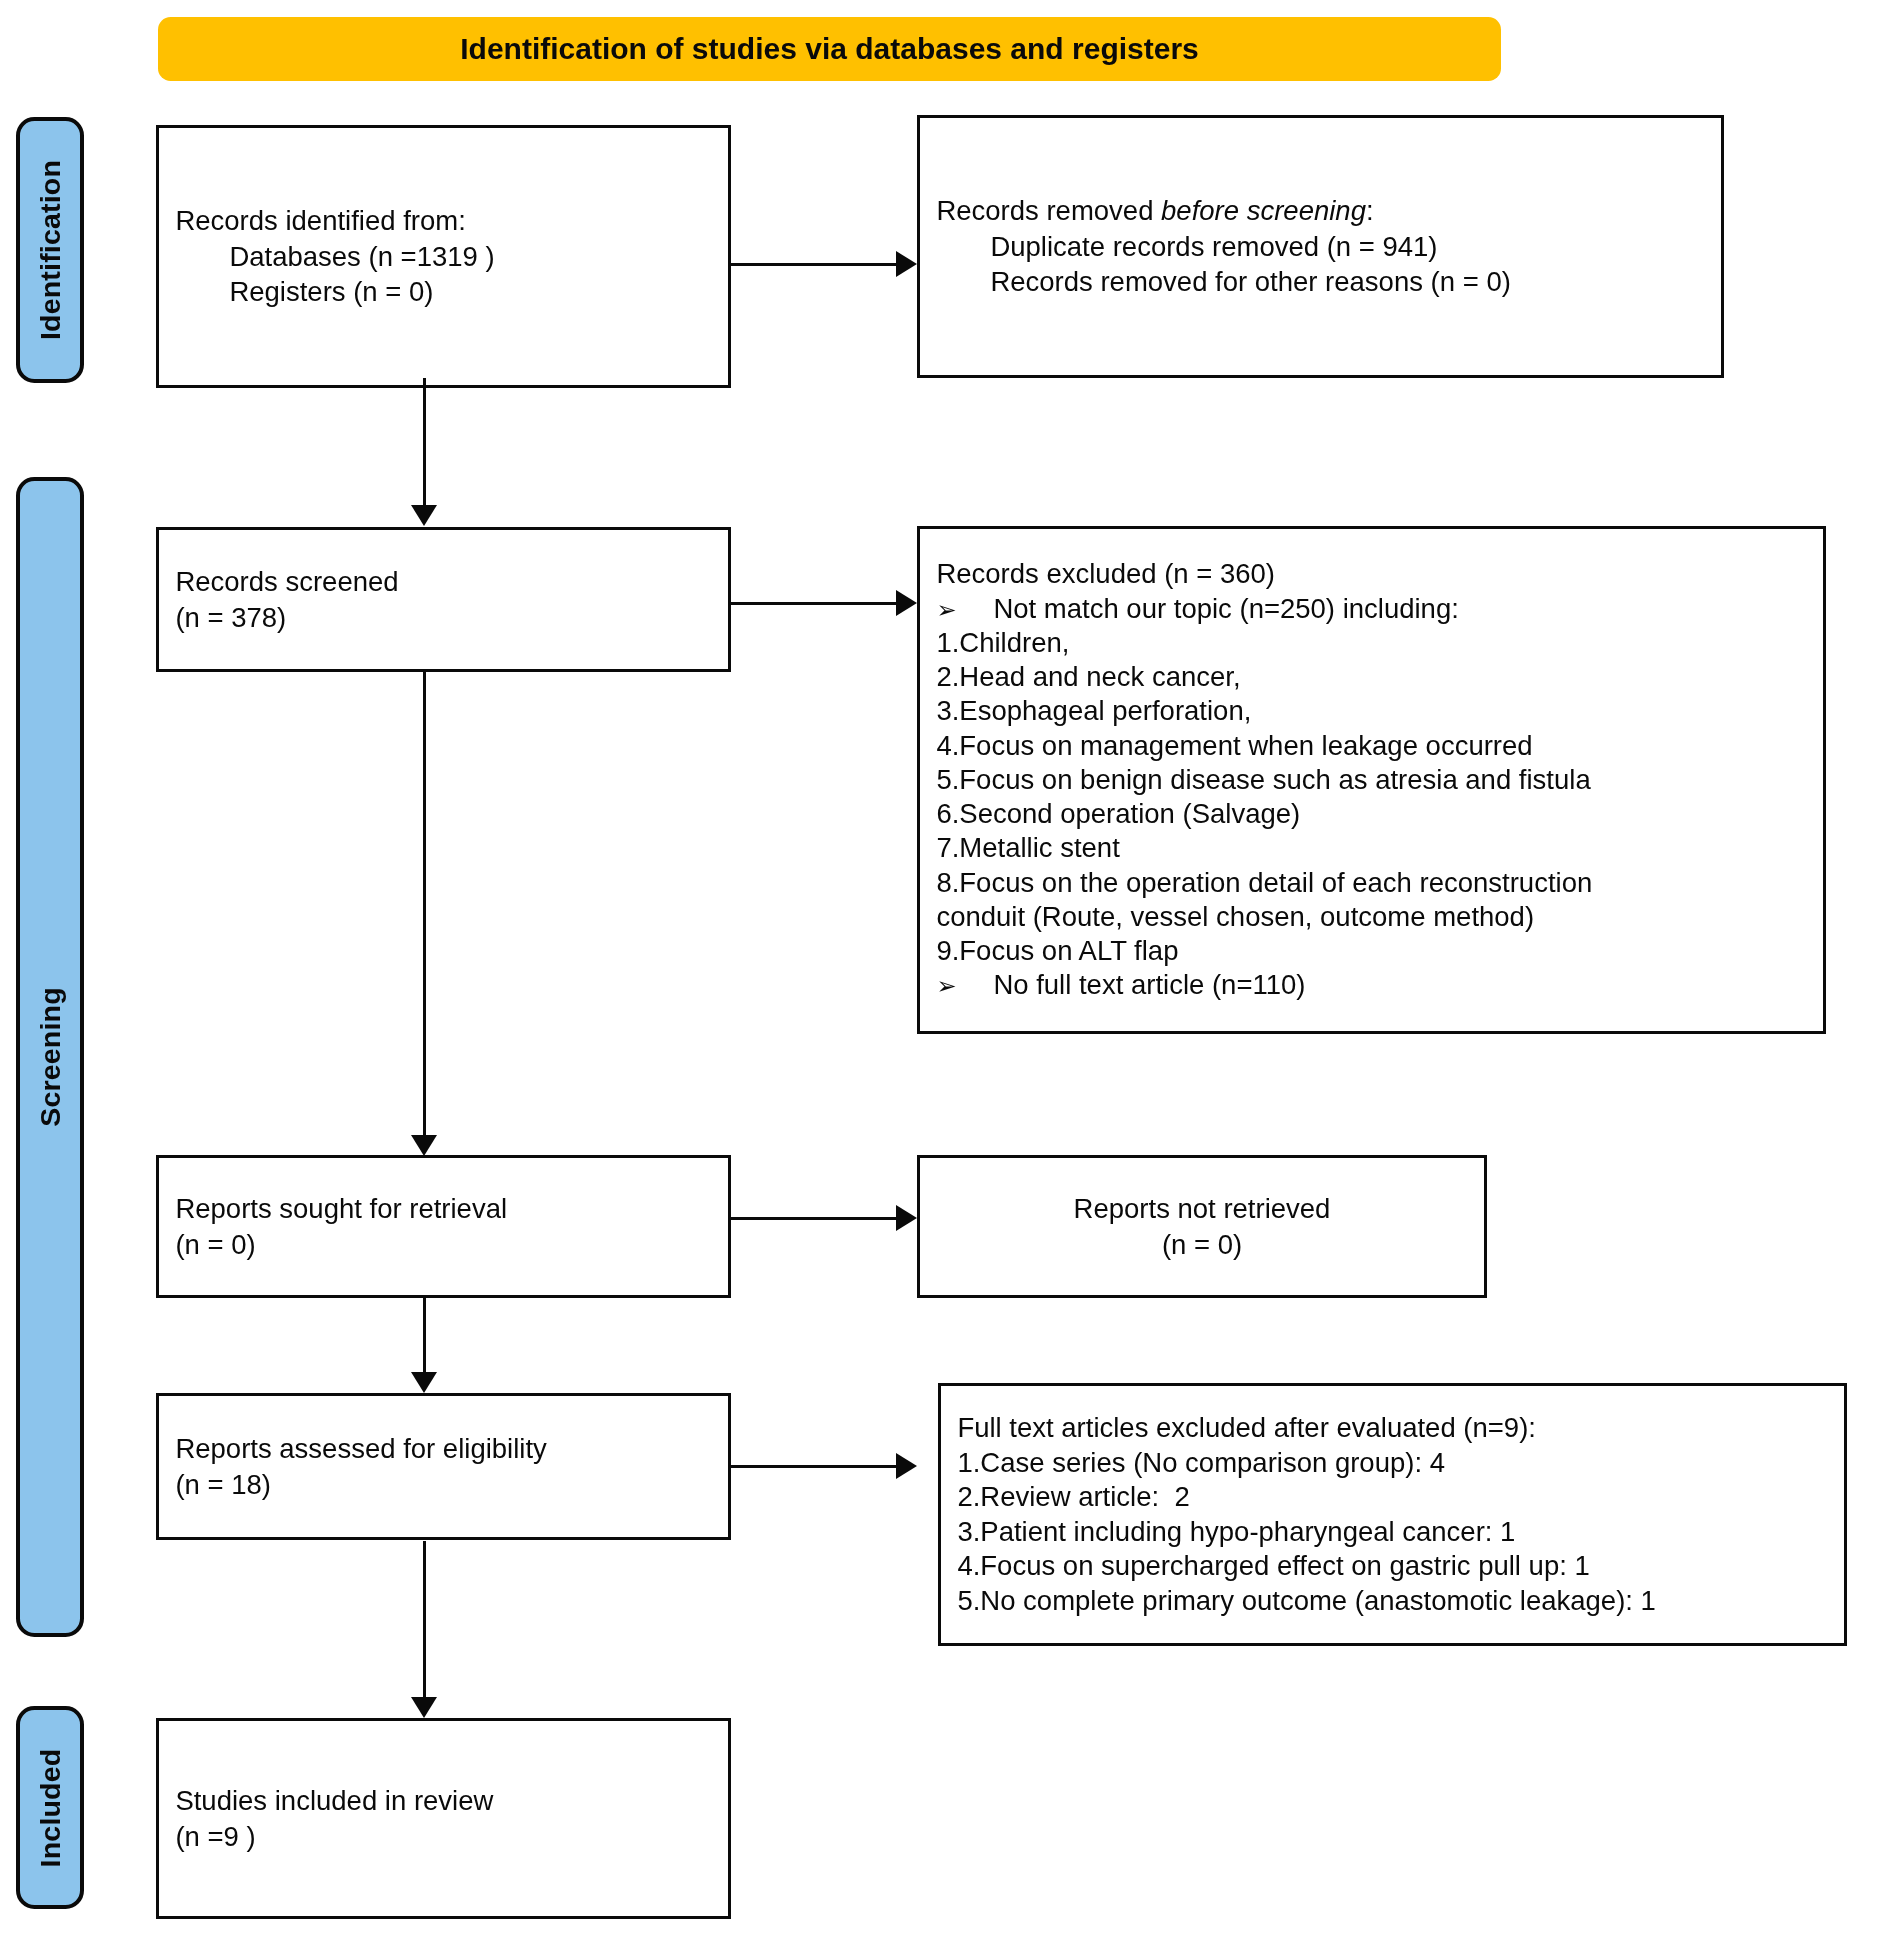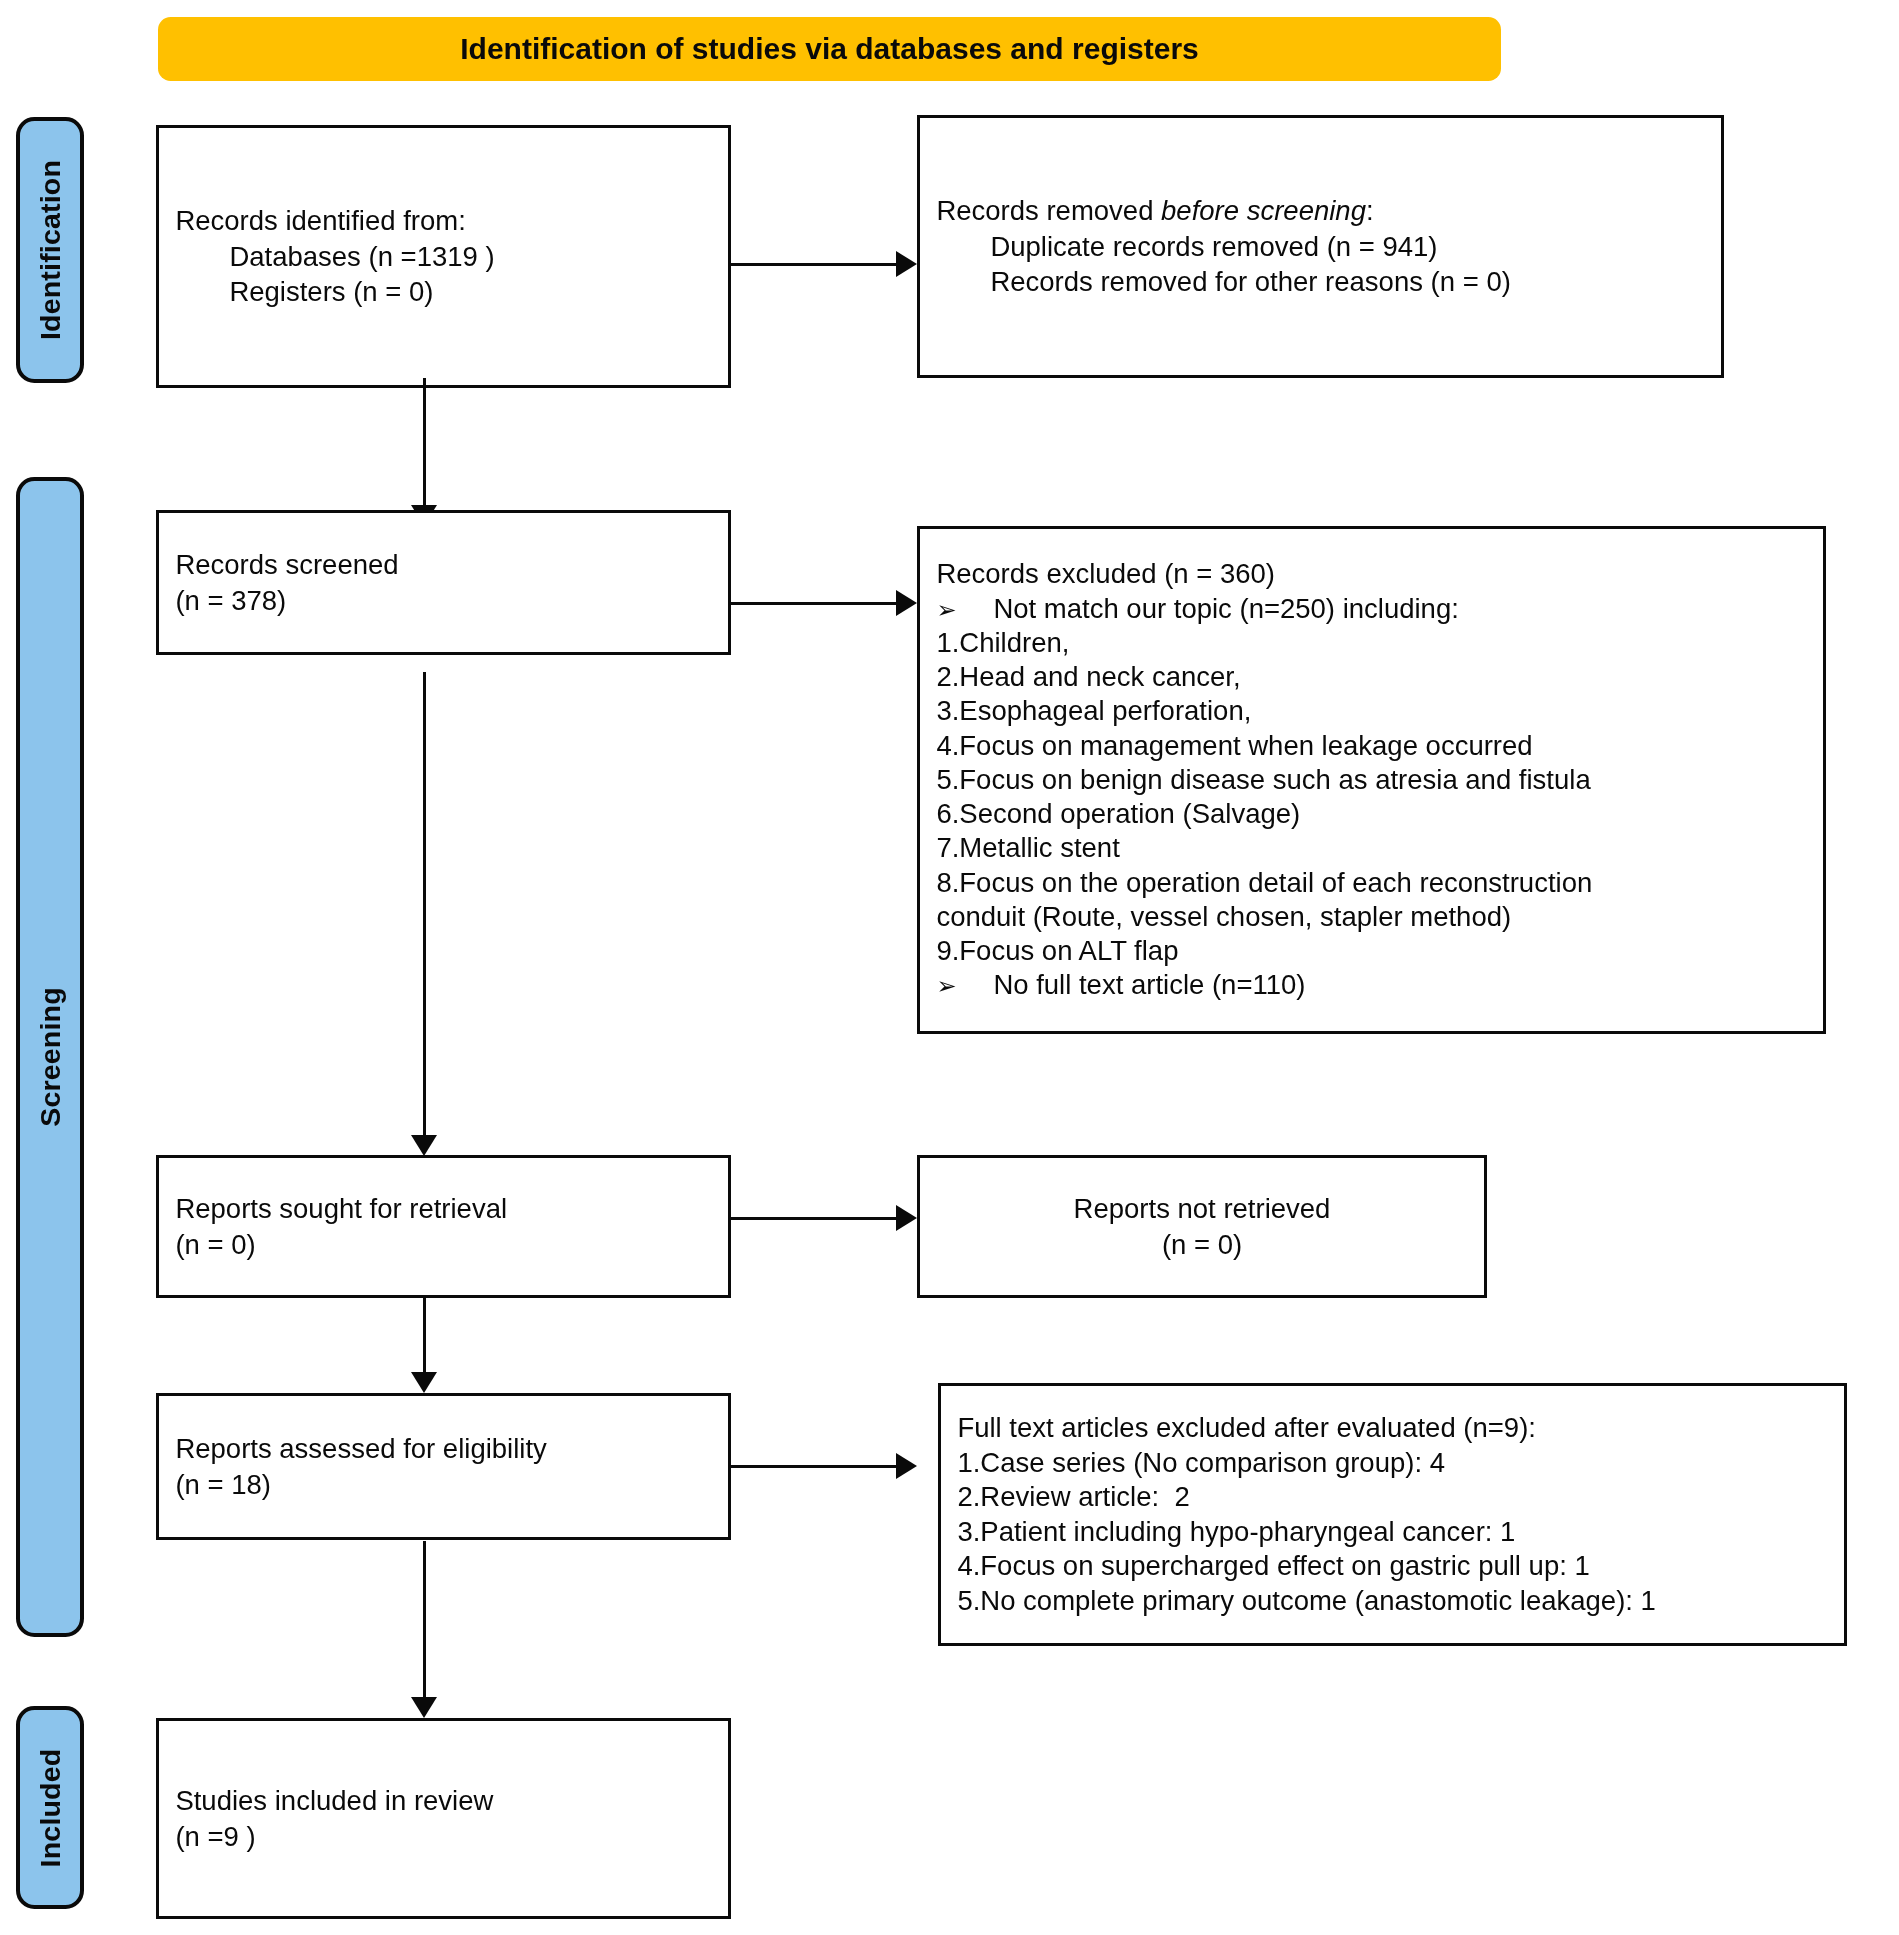--- a/index.html
+++ b/index.html
@@ -167,21 +167,21 @@
   <div class="h-arrow" style="left:731px; top:263px; width:186px; height:3.4px;">
     <div class="stem" style="width:167px;"></div>
     <div class="head" style="left:165px;"></div>
   </div>
 
   <div class="v-arrow" style="left:423px; top:378px; width:3.4px; height:148px;">
     <div class="stem" style="height:130px;"></div>
     <div class="head" style="top:127px;"></div>
   </div>
 
-  <div class="node" style="left:156px; top:510px; width:575px; height:145px;">
+  <div class="node" style="left:156px; top:527px; width:575px; height:145px;">
     <div class="node-inner">
       <div class="node-line">Records screened</div>
       <div class="node-line">(n = 378)</div>
     </div>
   </div>
 
   <div class="node tight" style="left:917px; top:526px; width:909px; height:508px;">
     <div class="node-inner">
       <div class="node-line">Records excluded (n = 360)</div>
 
@@ -191,21 +191,21 @@
       </div>
 
       <div class="node-line">1.Children,</div>
       <div class="node-line">2.Head and neck cancer,</div>
       <div class="node-line">3.Esophageal perforation,</div>
       <div class="node-line">4.Focus on management when leakage occurred</div>
       <div class="node-line">5.Focus on benign disease such as atresia and fistula</div>
       <div class="node-line">6.Second operation (Salvage)</div>
       <div class="node-line">7.Metallic stent</div>
       <div class="node-line">8.Focus on the operation detail of each reconstruction</div>
-      <div class="node-line">conduit (Route, vessel chosen, stapler method)</div>
+      <div class="node-line">conduit (Route, vessel chosen, outcome method)</div>
       <div class="node-line">9.Focus on ALT flap</div>
 
       <div class="node-line bullet">
         <span class="bullet-glyph">➢</span>
         <span>No full text article (n=110)</span>
       </div>
     </div>
   </div>
 
   <div class="h-arrow" style="left:731px; top:602px; width:186px; height:3.4px;">

